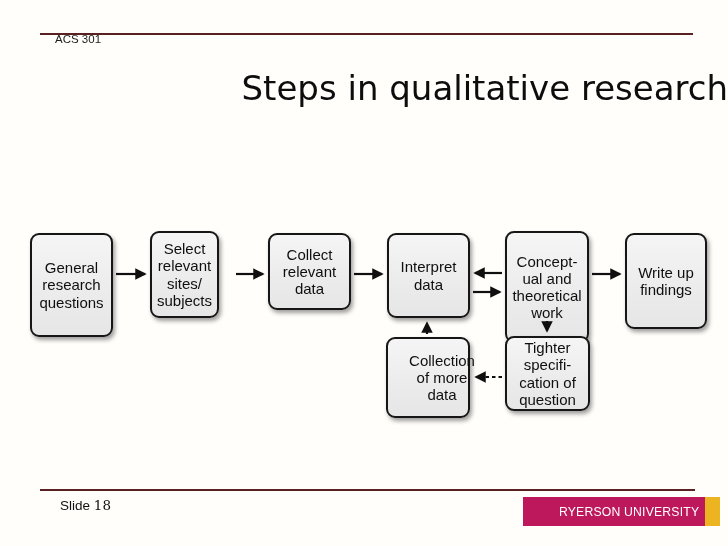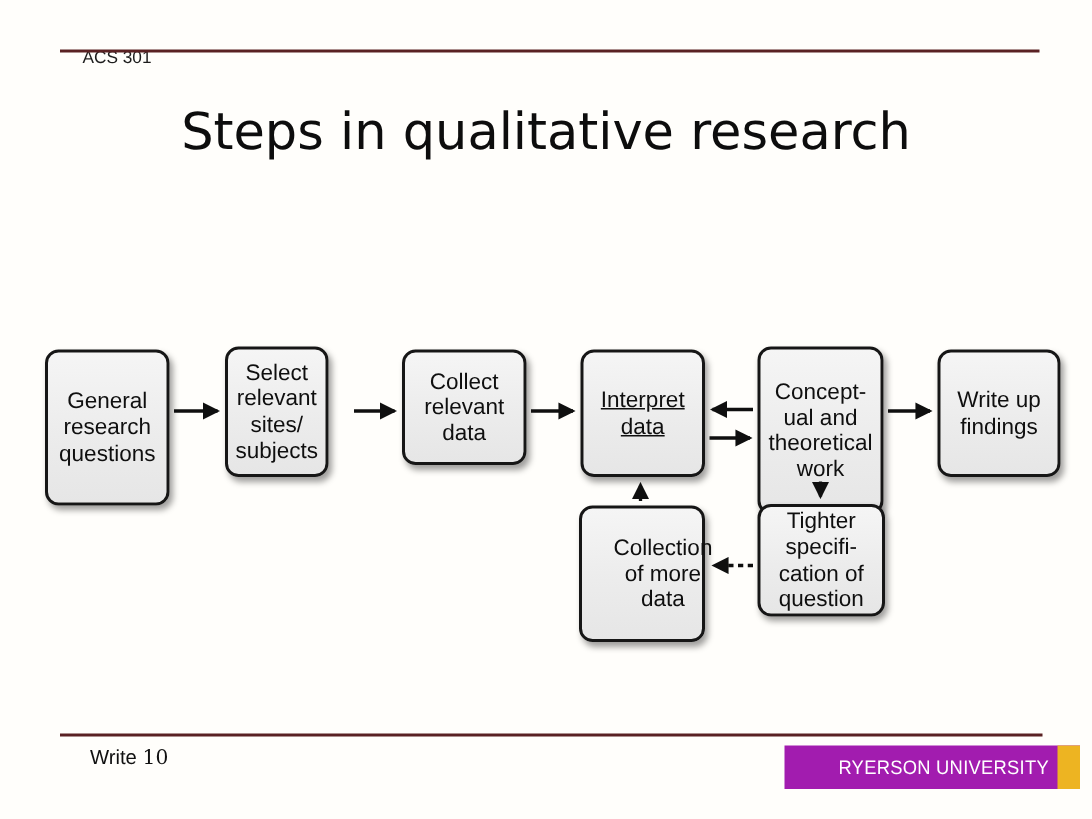--- a/index.html
+++ b/index.html
@@ -11,49 +11,49 @@
   }
   .course{
     position:absolute;left:55px;top:9px;
     font-size:11.5px;color:#1c1c1c;margin-top:24px;
   }
   .hrule{position:absolute;height:2px;background:#5a2123;}
   .hrule.top{left:40px;top:33px;width:653px;}
   .hrule.bottom{left:40px;top:489px;width:655px;}
   .title{
     position:absolute;left:0;right:0;top:68px;
-    text-align:center;
+    text-align:right;
     font-family:"DejaVu Sans", sans-serif;
     font-size:34px;color:#0d0d0d;
   }
   .box{
     position:absolute;box-sizing:border-box;
     background:linear-gradient(180deg,#f5f5f5 0%,#ececec 55%,#e6e6e6 100%);
     border:2.5px solid #161616;border-radius:9px;
     box-shadow:2px 3px 4px rgba(0,0,0,.38);
     display:flex;align-items:center;justify-content:center;
     text-align:center;font-size:15px;line-height:1.14;color:#0f0f0f;
   }
   .box span{white-space:pre-line;}
   .b-general   {left:30px;  top:233px; width:83px; height:104px;}
   .b-select    {left:150px; top:231px; width:69px; height:87px;}
   .b-collect   {left:268px; top:233px; width:83px; height:77px;}
-  .b-interpret {left:387px; top:233px; width:83px; height:85px;text-decoration:underline;}
+  .b-interpret {left:387px; top:233px; width:83px; height:85px;}
   .b-conceptual{left:505px; top:231px; width:84px; height:112px;}
-  .b-writeup   {left:625px; top:233px; width:82px; height:85px;}
-  .b-collection{left:386px; top:337px; width:84px; height:91px;padding-left:28px;}
+  .b-writeup   {left:625px; top:233px; width:82px; height:96px;}
+  .b-collection{left:386px; top:337px; width:84px; height:81px;padding-left:28px;}
   .b-tighter   {left:505px; top:336px; width:85px; height:75px;}
   .arrows{position:absolute;left:0;top:0;width:728px;height:546px;pointer-events:none;}
   .footer-slide{
     position:absolute;left:60px;top:497px;font-size:13.5px;color:#111;
   }
   .footer-slide .num{font-family:"DejaVu Serif", serif;}
   .logo{
     position:absolute;left:523px;top:497px;width:197px;height:29px;
-    background:#a21caf;
+    background:#be185d;
   }
   .logo-gold{position:absolute;right:0;top:0;width:15px;height:29px;background:#edb422;}
   .logo-text{
     position:absolute;right:21px;top:50%;
     transform:translateY(-52%) scaleX(0.94);transform-origin:right center;
     color:#ffffff;font-size:13px;letter-spacing:.2px;white-space:nowrap;
   }
 </style>
 </head>
 <body>
@@ -120,20 +120,20 @@
     <line x1="592" y1="274" x2="620" y2="274" marker-end="url(#ah)"></line>
     <line x1="427" y1="334" x2="427" y2="323" stroke-dasharray="3.5 3" marker-end="url(#ah)"></line>
     <line x1="547" y1="321" x2="547" y2="331" stroke-dasharray="3.5 3" marker-end="url(#ah)"></line>
     <line x1="502" y1="377" x2="476" y2="377" stroke-dasharray="3.5 3" marker-end="url(#ah)"></line>
   </g>
 </svg>
 
 <div class="hrule bottom"></div>
 
 <div class="footer-slide">
-  <span>Write</span>
-  <span class="num">10</span>
+  <span>Slide</span>
+  <span class="num">18</span>
 </div>
 
 <div class="logo">
   <span class="logo-text">RYERSON UNIVERSITY</span>
   <span class="logo-gold"></span>
 </div>
 
 </body></html>

